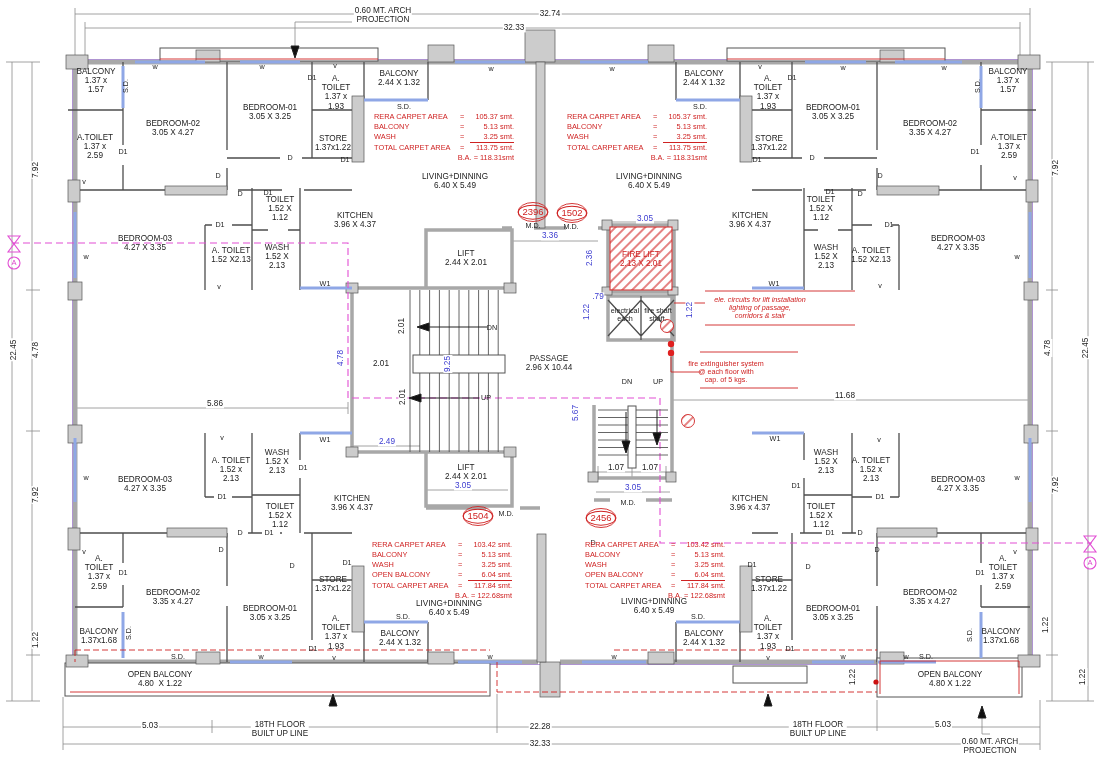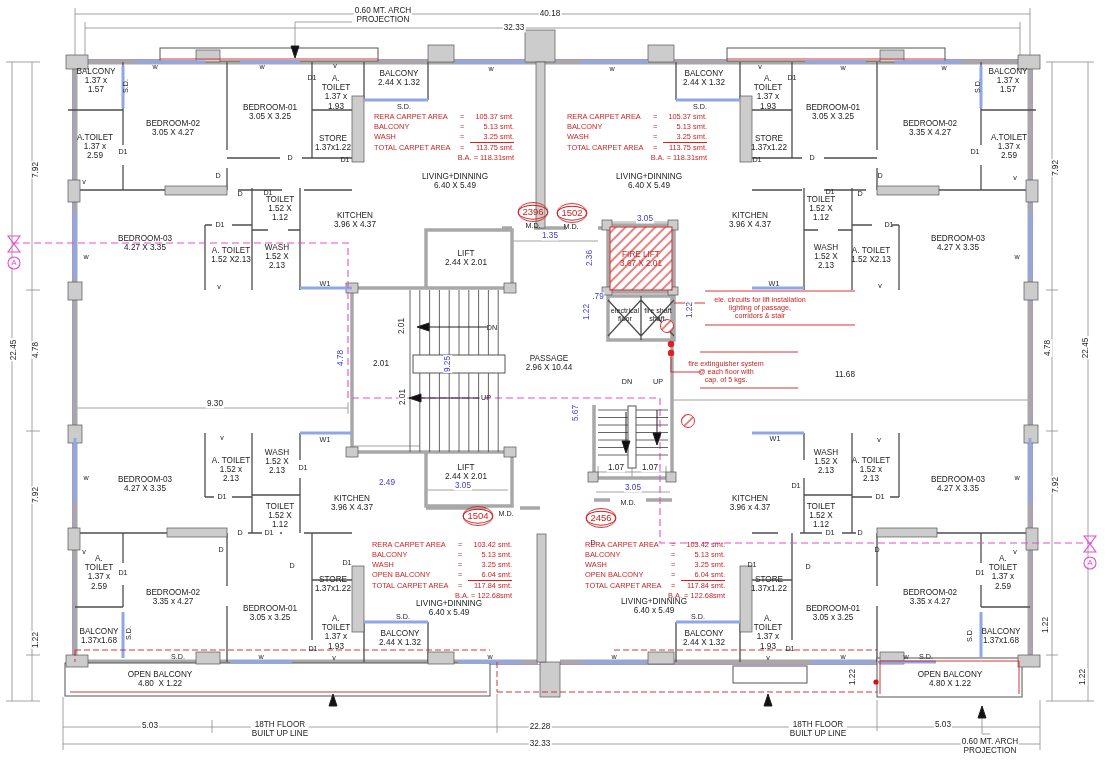--- a/index.html
+++ b/index.html
@@ -200,21 +200,21 @@
     <g stroke="#222" stroke-width="1" fill="#111">
       <path d="M487 327 H424 M479 398 H416 M626 412 V446 M657 410 V438" fill="none"></path>
       <path d="M417 327 L429 323 L429 331 Z M409 398 L421 394 L421 402 Z
                M626 453 L622 441 L630 441 Z M657 445 L653 433 L661 433 Z
                M333 694 L329 706 L337 706 Z M768 694 L764 706 L772 706 Z
                M982 706 L978 718 L986 718 Z M295 58 L291 46 L299 46 Z"></path>
     </g>
   </svg>
 
   <div id="labels">
-      <div class="lbl dim" style="left: 550px; top: 14px;">40.18</div>
+      <div class="lbl dim" style="left: 550px; top: 14px;">32.74</div>
       <div class="lbl dim" style="left: 514px; top: 28px;">32.33</div>
       <div class="lbl dim" style="left: 383px; top: 15px;">0.60 MT. ARCH
 PROJECTION</div>
       <div class="lbl dim" style="left: 540px; top: 727px;">22.28</div>
       <div class="lbl dim" style="left: 540px; top: 744px;">32.33</div>
       <div class="lbl dim" style="left: 150px; top: 726px;">5.03</div>
       <div class="lbl dim" style="left: 943px; top: 725px;">5.03</div>
       <div class="lbl dim" style="left: 990px; top: 746px;">0.60 MT. ARCH
 PROJECTION</div>
       <div class="lbl dim" style="left: 280px; top: 729px;">18TH FLOOR
@@ -224,68 +224,68 @@
       <div class="lbl dim rot" style="left: 36px; top: 170px;">7.92</div>
       <div class="lbl dim rot" style="left: 14px; top: 350px;">22.45</div>
       <div class="lbl dim rot" style="left: 36px; top: 350px;">4.78</div>
       <div class="lbl dim rot" style="left: 36px; top: 495px;">7.92</div>
       <div class="lbl dim rot" style="left: 36px; top: 640px;">1.22</div>
       <div class="lbl dim rot" style="left: 1056px; top: 168px;">7.92</div>
       <div class="lbl dim rot" style="left: 1048px; top: 348px;">4.78</div>
       <div class="lbl dim rot" style="left: 1086px; top: 348px;">22.45</div>
       <div class="lbl dim rot" style="left: 1056px; top: 485px;">7.92</div>
       <div class="lbl dim rot" style="left: 1046px; top: 625px;">1.22</div>
-      <div class="lbl dim" style="left: 215px; top: 404px;">9.30</div>
-      <div class="lbl dim" style="left: 845px; top: 375px;">11.68</div>
+      <div class="lbl dim" style="left: 215px; top: 404px;">5.86</div>
+      <div class="lbl dim" style="left: 845px; top: 396px;">11.68</div>
       <div class="lbl mag" style="left: 14px; top: 263px;">A</div>
       <div class="lbl mag" style="left: 1090px; top: 563px;">A</div>
-      <div class="lbl b" style="left: 550px; top: 236px;">1.35</div>
+      <div class="lbl b" style="left: 550px; top: 236px;">3.36</div>
       <div class="lbl b" style="left: 645px; top: 219px;">3.05</div>
       <div class="lbl b rot" style="left: 590px; top: 258px;">2.36</div>
       <div class="lbl b" style="left: 598px; top: 297px;">.79</div>
       <div class="lbl b rot" style="left: 587px; top: 312px;">1.22</div>
       <div class="lbl b rot" style="left: 690px; top: 310px;">1.22</div>
       <div class="lbl b rot" style="left: 576px; top: 413px;">5.67</div>
       <div class="lbl b" style="left: 463px; top: 486px;">3.05</div>
       <div class="lbl b" style="left: 633px; top: 488px;">3.05</div>
-      <div class="lbl b" style="left: 387px; top: 442px; margin-top: 41px;">2.49</div>
+      <div class="lbl b" style="left: 387px; top: 442px;">2.49</div>
       <div class="lbl b rot" style="left: 448px; top: 364px;">9.25</div>
       <div class="lbl b rot" style="left: 341px; top: 358px;">4.78</div>
       <div class="lbl dim rot" style="left: 402px; top: 326px;">2.01</div>
       <div class="lbl dim" style="left: 381px; top: 364px;">2.01</div>
       <div class="lbl dim rot" style="left: 403px; top: 397px;">2.01</div>
       <div class="lbl dim" style="left: 616px; top: 468px;">1.07</div>
       <div class="lbl dim" style="left: 650px; top: 468px;">1.07</div>
       <div class="lbl dim rot" style="left: 853px; top: 677px;">1.22</div>
       <div class="lbl dim rot" style="left: 1083px; top: 677px;">1.22</div>
       <div class="lbl" style="left: 466px; top: 258px;">LIFT
 2.44 X 2.01</div>
       <div class="lbl" style="left: 466px; top: 472px;">LIFT
 2.44 X 2.01</div>
       <div class="lbl" style="left: 549px; top: 363px;">PASSAGE
 2.96 X 10.44</div>
       <div class="lbl sm" style="left: 492px; top: 328px;">DN</div>
       <div class="lbl sm" style="left: 486px; top: 398px;">UP</div>
       <div class="lbl sm" style="left: 627px; top: 382px;">DN</div>
       <div class="lbl sm" style="left: 658px; top: 382px;">UP</div>
       <div class="lbl r" style="left: 641px; top: 259px;">FIRE LIFT
-3.67 X 2.01</div>
+2.13 X 2.01</div>
       <div class="lbl sm" style="left: 625px; top: 315px;">electrical
-floor</div>
+each</div>
       <div class="lbl sm" style="left: 658px; top: 315px;">fire shaft
 shaft.</div>
       <div class="lbl circ" style="left: 533px; top: 212px;">2396</div>
       <div class="lbl circ" style="left: 572px; top: 213px;">1502</div>
       <div class="lbl circ" style="left: 601px; top: 518px;">2456</div>
       <div class="lbl circ" style="left: 478px; top: 516px;">1504</div>
       <div class="lbl sm" style="left: 533px; top: 226px;">M.D.</div>
       <div class="lbl sm" style="left: 571px; top: 227px;">M.D.</div>
       <div class="lbl sm" style="left: 628px; top: 503px;">M.D.</div>
       <div class="lbl sm" style="left: 506px; top: 514px;">M.D.</div>
-      <div class="lbl rs" style="left: 760px; top: 308px;">ele. circuits for lift installation
+      <div class="lbl rs" style="left: 760px; top: 308px; font-style: italic;">ele. circuits for lift installation
 lighting of passage,
 corridors &amp; stair</div>
       <div class="lbl rs" style="left: 726px; top: 372px;">fire extinguisher system
 @ each floor with
 cap. of 5 kgs.</div>
       <div class="lbl" style="left: 96px; top: 81px;">BALCONY
 1.37 x
 1.57</div>
       <div class="lbl" style="left: 95px; top: 147px;">A.TOILET
 1.37 x

